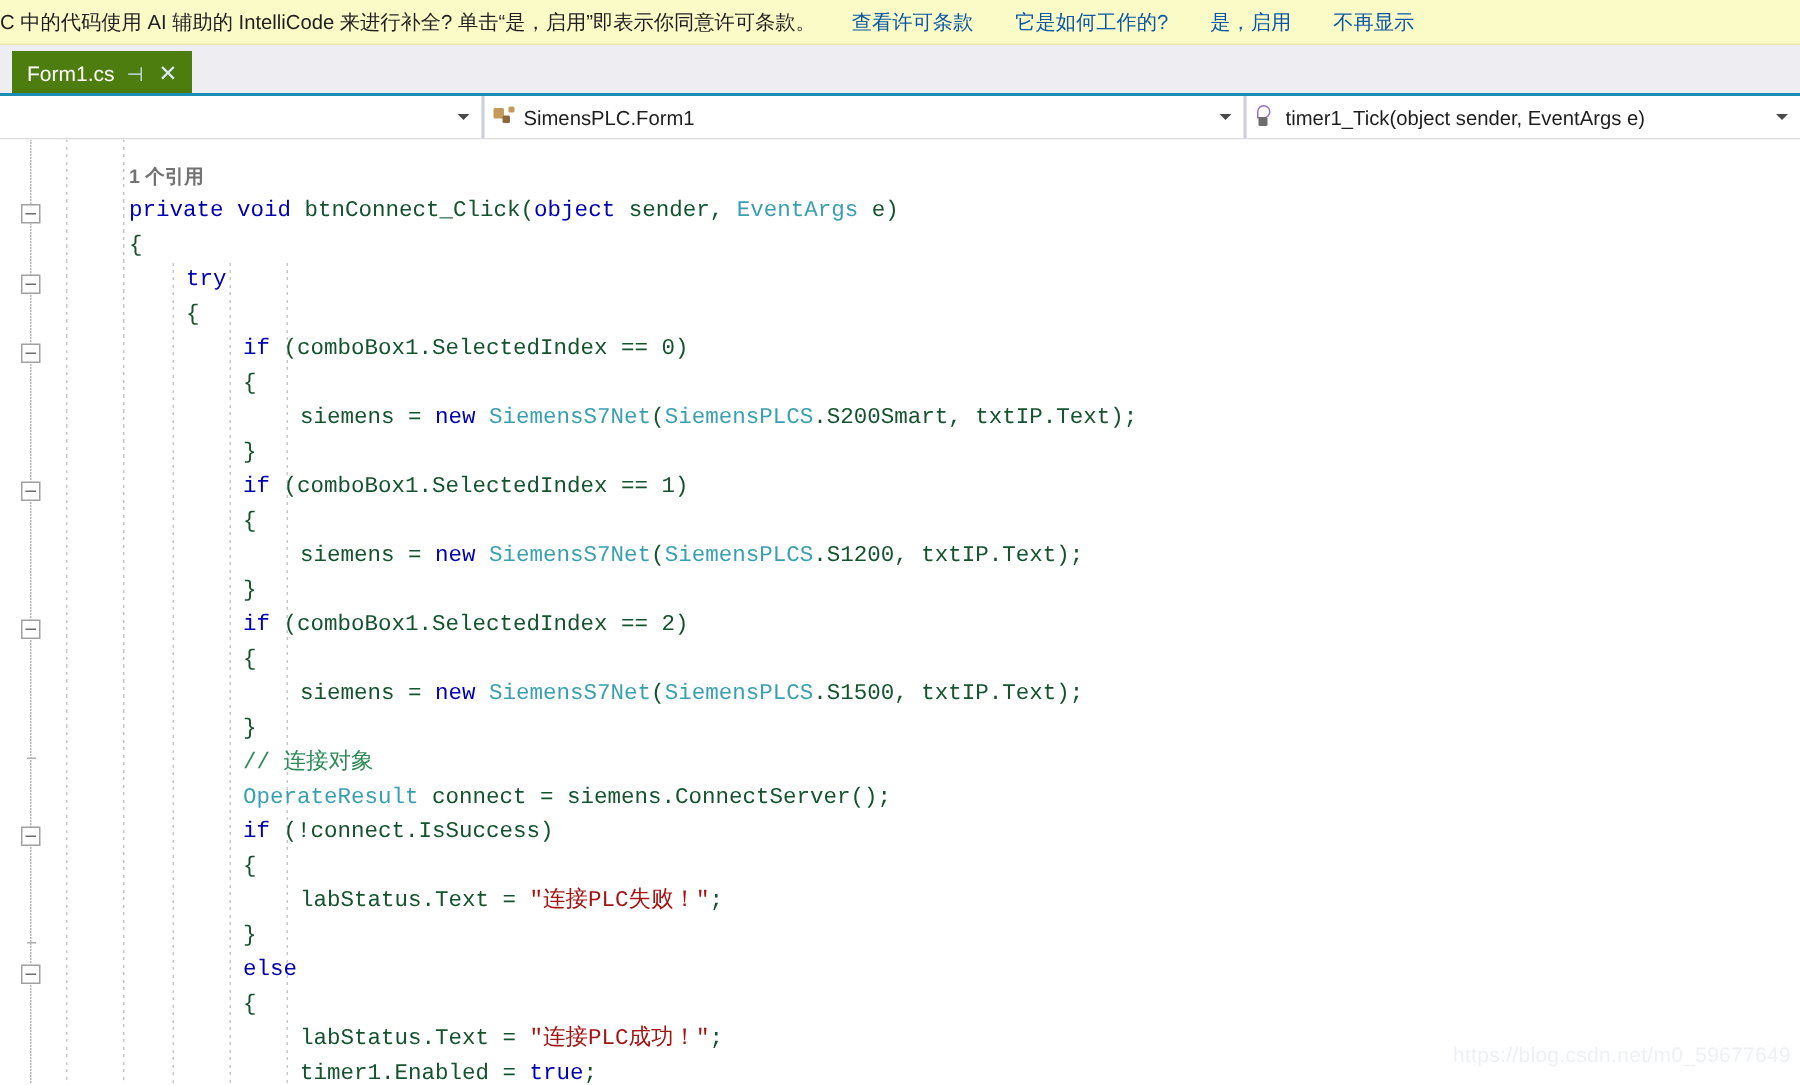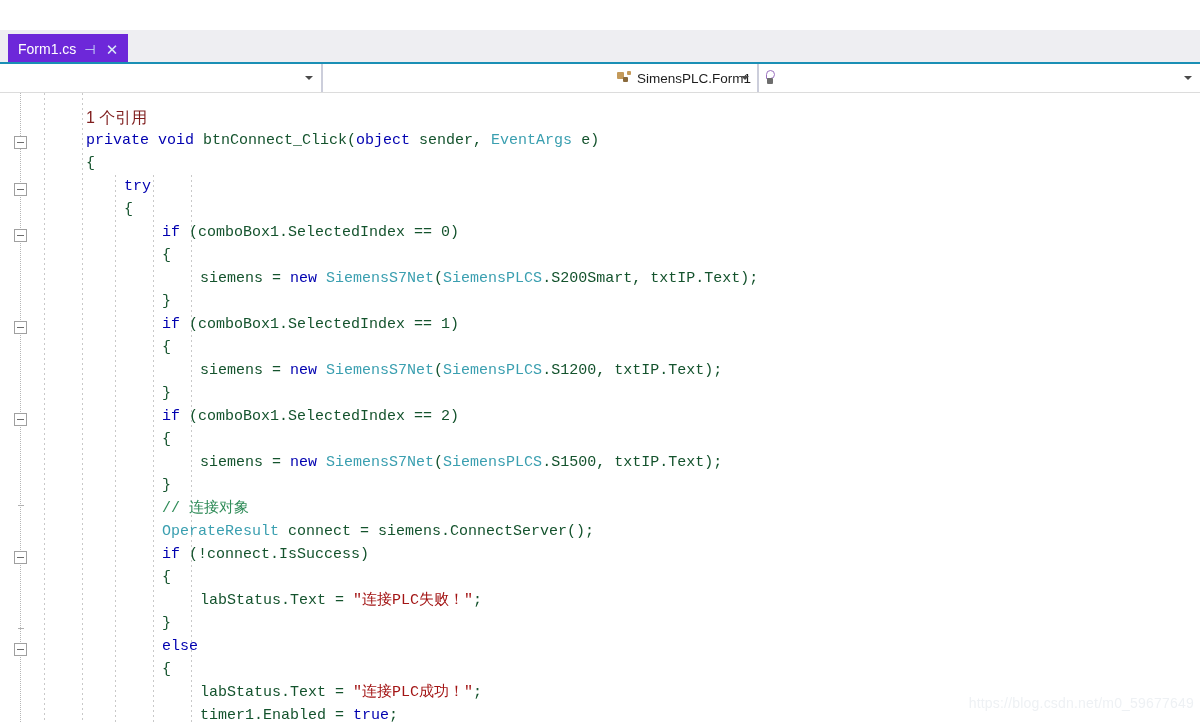--- a/index.html
+++ b/index.html
@@ -33,21 +33,21 @@
   .tabstrip {
     position:absolute; left:0; top:30px; width:1200px; height:34px;
     background:#eeeef2;
     display:flex; align-items:flex-end;
   }
   .tab {
     height:30px; display:flex; align-items:center;
     padding:0 8px 0 10px; margin-left:8px;
     font-size:14px; gap:8px; cursor:pointer; user-select:none;
   }
-  .tab.active { background:#6d28d9; color:#ffffff; }
+  .tab.active { background:#4d7c0f; color:#ffffff; }
   .tab.inactive { background:#eeeef2; color:#1e1e1e; padding-left:12px; margin-left:4px; }
   .tab .pin {
     font-size:13px; color:#cfe6f7; transform:rotate(0deg); line-height:1;
   }
   .tab .closex { font-size:15px; color:#dbeaf7; line-height:1; padding:0 2px; }
   .tabstrip .spacer { flex:1; }
   .tab-underline {
     position:absolute; left:0; top:62px; width:1200px; height:2px; background:#1a8fb5;
   }
 
@@ -57,21 +57,21 @@
     background:#ffffff; display:flex; align-items:stretch;
     border-bottom:1px solid #dcdcdc;
   }
   .navcombo {
     display:flex; align-items:center; position:relative;
     background:#ffffff; border:1px solid #cccedb; border-top:none; border-bottom:none;
     font-size:13.5px; color:#1e1e1e; cursor:pointer;
     padding:0 6px;
   }
   .navcombo.c1 { width:322px; border-left:none; }
-  .navcombo.c2 { width:436px;justify-content:flex-end; }
+  .navcombo.c2 { width:508px; }
   .navcombo.c3 { flex:1; border-right:none; }
   .navcombo .chev {
     position:absolute; right:8px; top:50%; transform:translateY(-50%);
     width:0;height:0;border-left:4px solid transparent;border-right:4px solid transparent;
     border-top:4px solid #4a4a4a;
   }
   .navcombo .ntext { margin-left:4px; white-space:nowrap; overflow:hidden; }
   .ico-ns { width:16px;height:16px;display:inline-block;position:relative;flex:none; }
   .ico-ns .b1{position:absolute;width:7px;height:7px;background:#c49a5a;left:0;top:2px;border-radius:1px;}
   .ico-ns .b2{position:absolute;width:5px;height:5px;background:#8a6a3c;left:6px;top:7px;border-radius:1px;}
@@ -125,34 +125,43 @@
     white-space:pre;
     color:#1e1e1e;
   }
   .code .line { position:absolute; left:0; white-space:pre; height:23px; }
 
   .k   { color:#0000b0; }      
   .t   { color:#3a9fb0; }      
   .cm  { color:#2e8b57; }      
   .str { color:#a31515; }      
   .pl  { color:#14532d; }      
-  .lens{ color:#7f1d1d; font-family:"Liberation Sans",sans-serif; font-size:16px; }
+  .lens{ color:#737373; font-family:"Liberation Sans",sans-serif; font-size:13px;font-weight:bold; }
 
   
   .watermark {
     position:absolute; right:6px; bottom:12px;
     font-size:14px; color:#eef1f4; font-family:"Liberation Sans",sans-serif;
     letter-spacing:0.2px; user-select:none;
   }
 </style>
 </head>
 <body>
 
 <div id="root">
 
+  <div class="infobar">
+    <span class="msg">C 中的代码使用 AI 辅助的 IntelliCode 来进行补全? 单击“是，启用”即表示你同意许可条款。</span>
+    <span class="links">
+      <a>查看许可条款</a>
+      <a>它是如何工作的?</a>
+      <a>是，启用</a>
+      <a>不再显示</a>
+    </span>
+  </div>
 
   <div class="tabstrip">
     <div class="tab active">
       <span>Form1.cs</span>
       <span class="pin">⊣</span>
       <span class="closex">✕</span>
     </div>
     <div class="spacer"></div>
   </div>
   <div class="tab-underline"></div>
@@ -169,20 +178,21 @@
           <i class="b3"></i>
         </span>
       <span class="ntext">SimensPLC.Form1</span>
       <span class="chev"></span>
     </div>
     <div class="navcombo c3">
       <span class="ico-meth">
           <i class="cube"></i>
           <i class="lock"></i>
         </span>
+      <span class="ntext">timer1_Tick(object sender, EventArgs e)</span>
       <span class="chev"></span>
     </div>
   </div>
 
   <div class="editor">
     <div class="margin-sel"></div>
     <div class="margin-out">
       <div class="out-vline"></div>
       <div id="outline-boxes">
           <div class="out-box" style="top: 43px;"></div>

